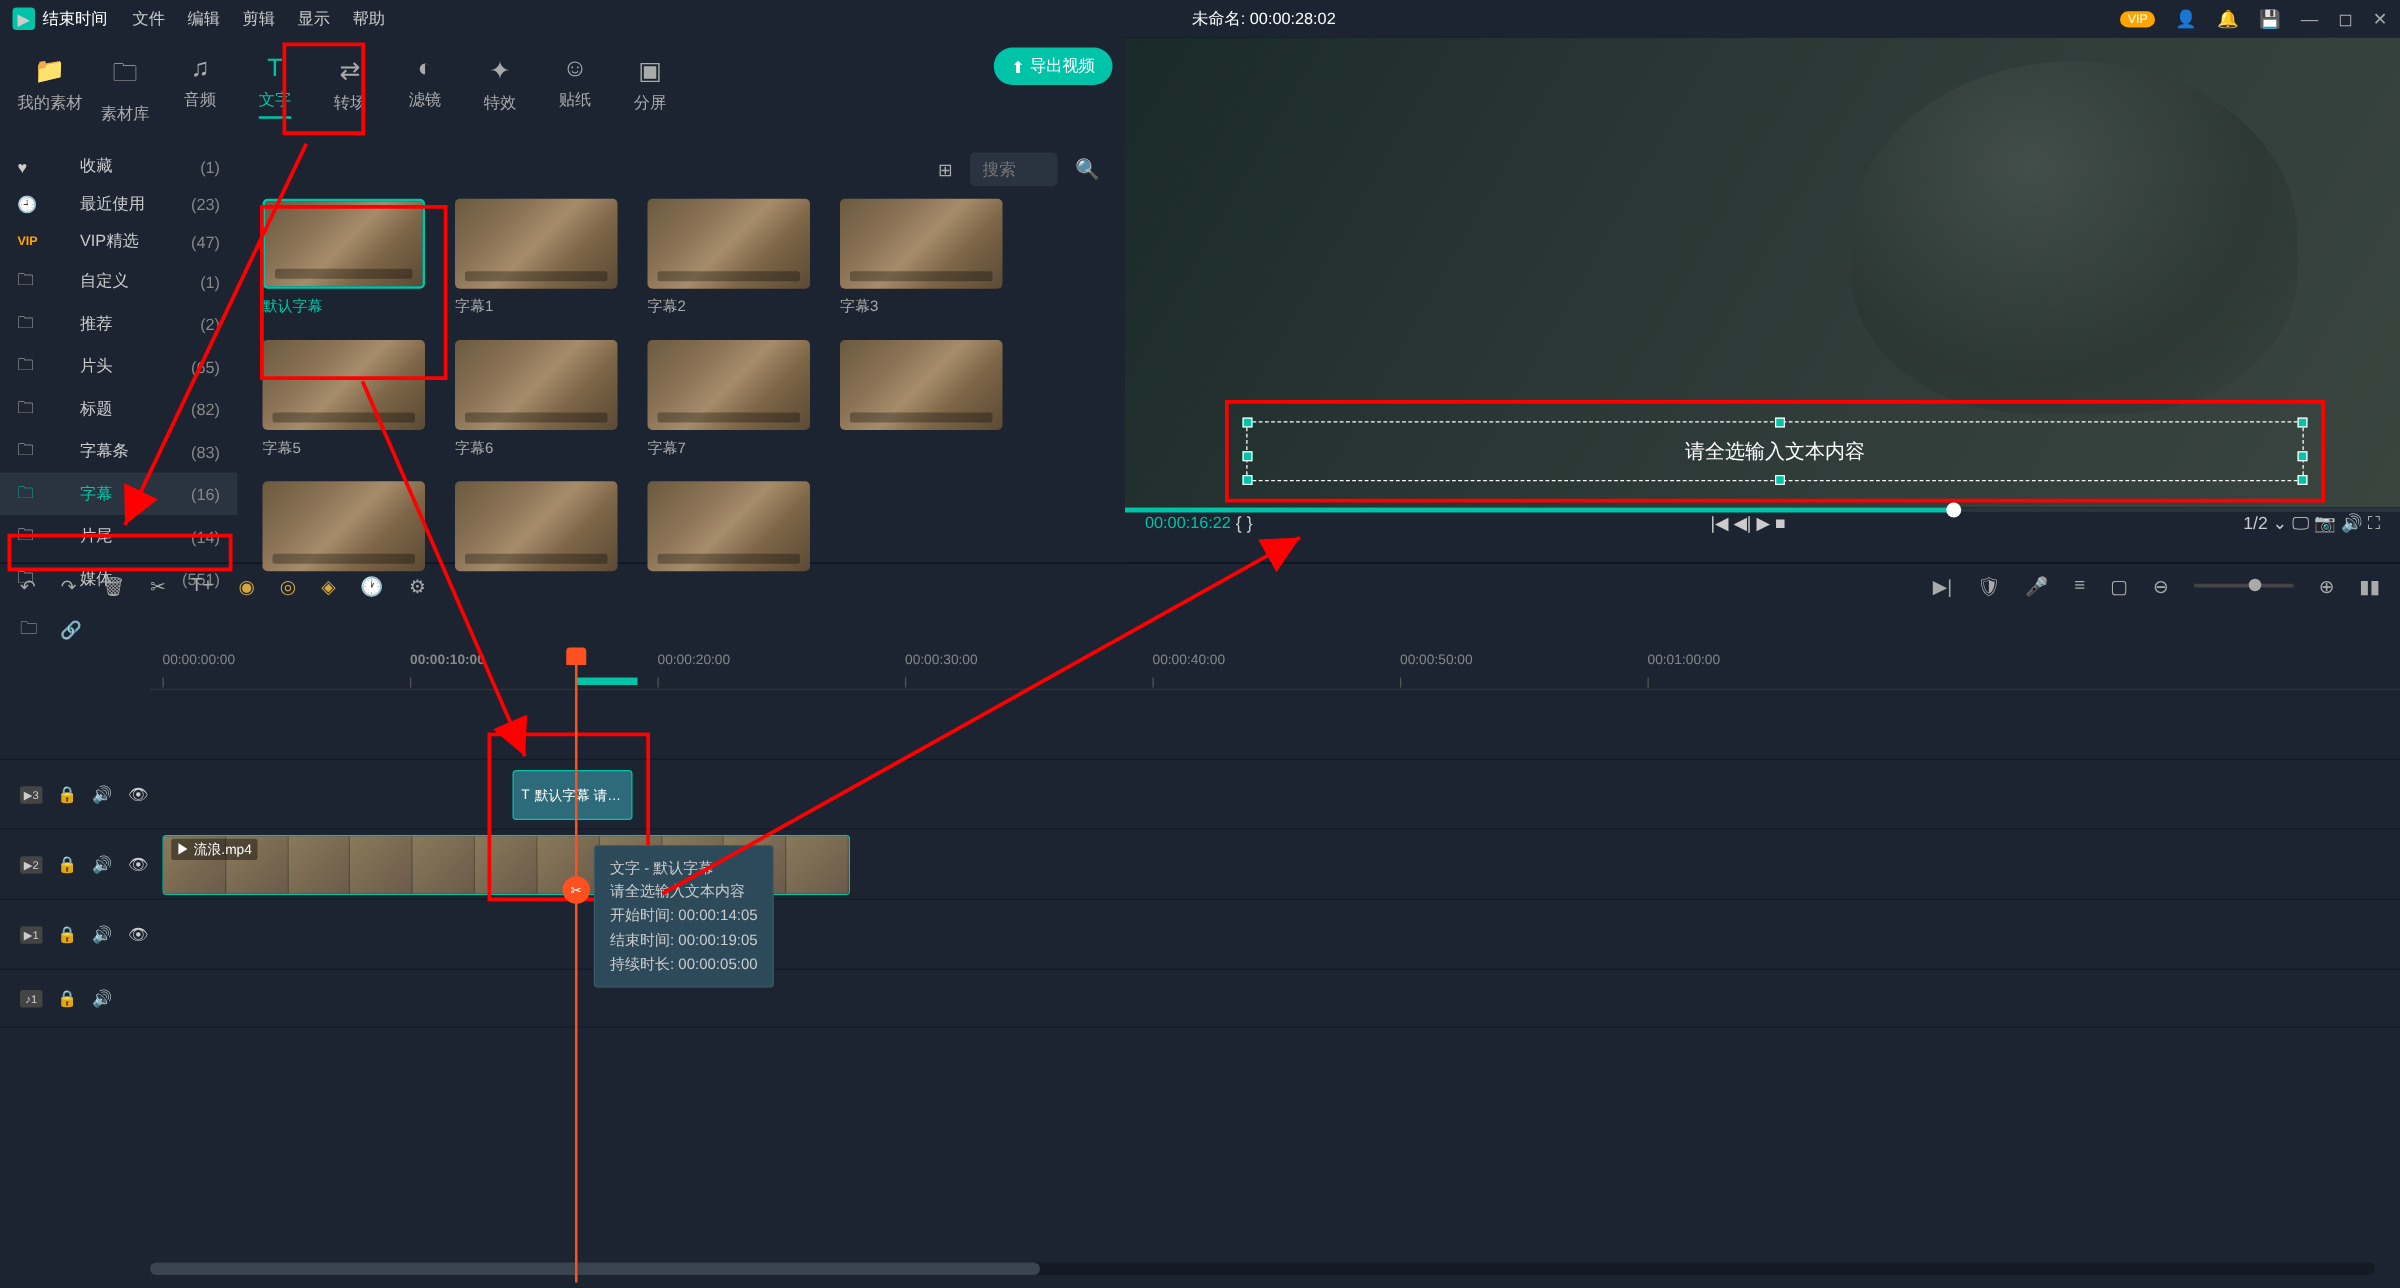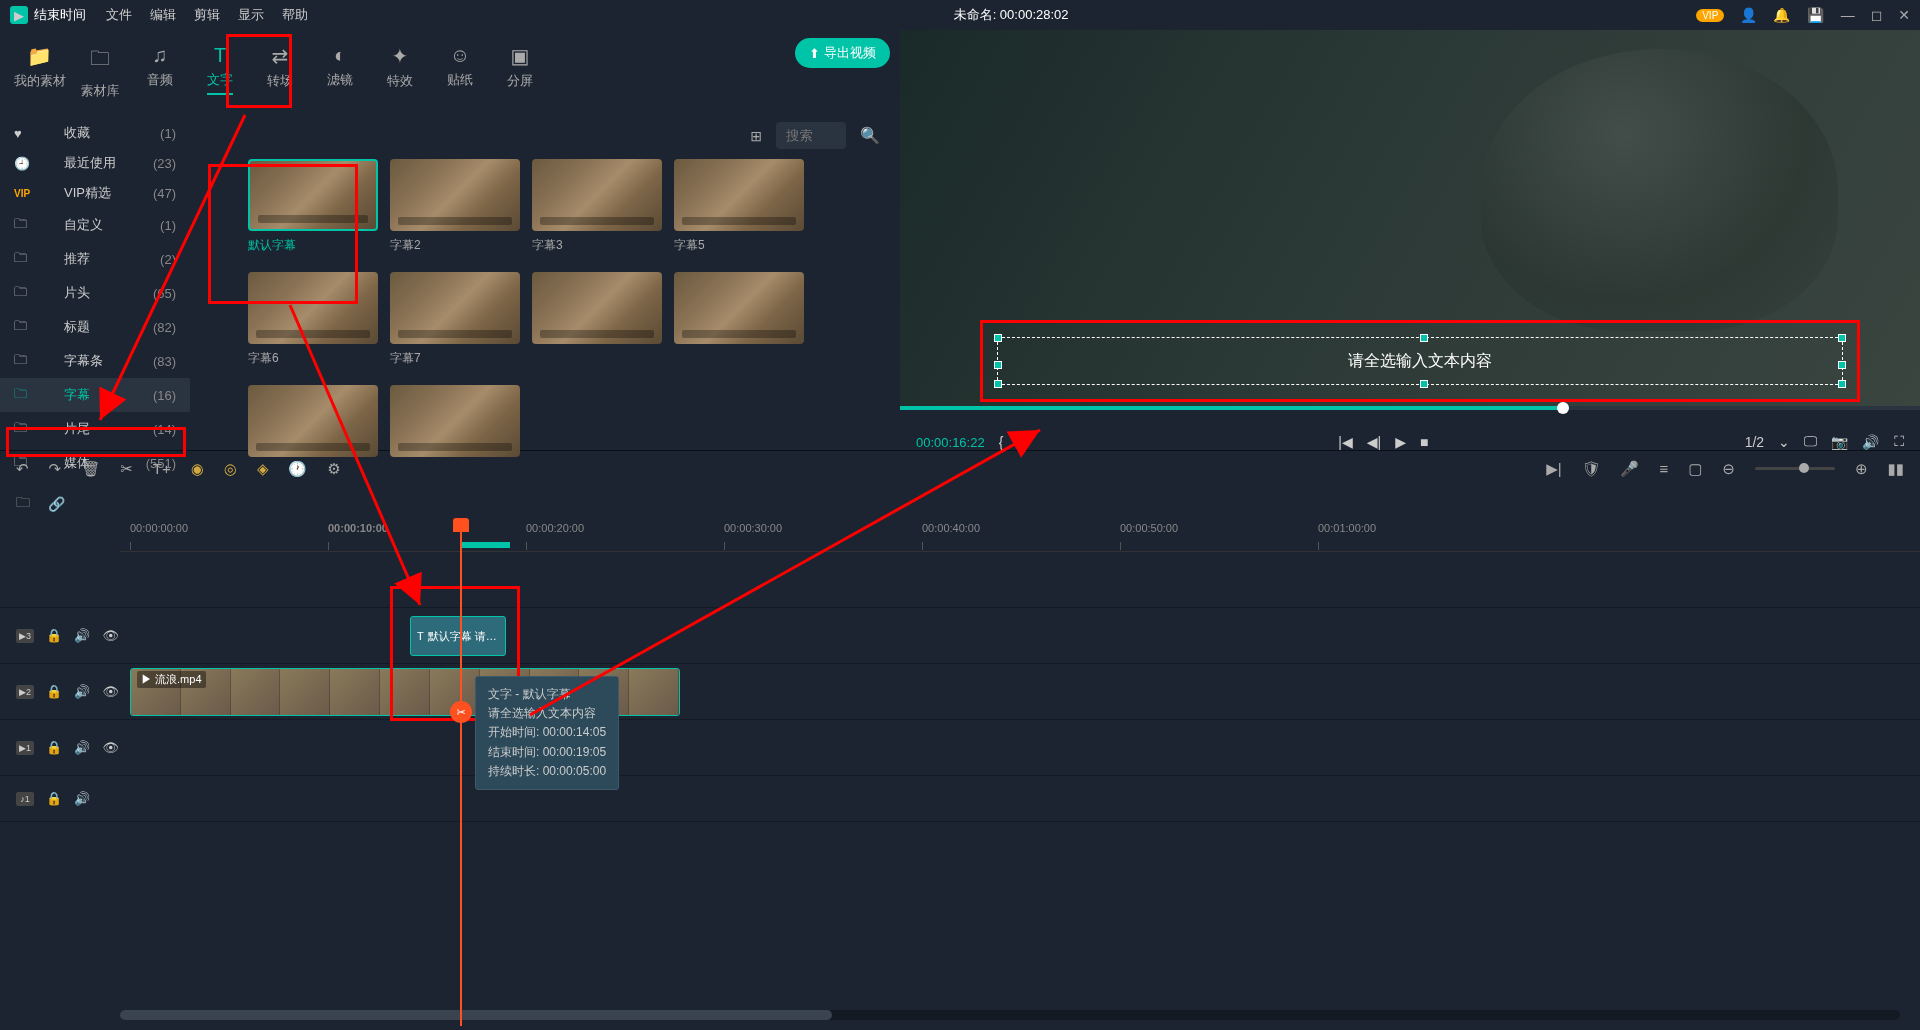--- a/index.html
+++ b/index.html
@@ -27,38 +27,38 @@
 .sidebar-item.selected { background: #2a3340; color: #00c4a7; }
 .sidebar-item .side-icon { width: 16px; margin-right: 10px; font-size: 13px; }
 .sidebar-item .side-label { flex: 1; margin-left: 24px; }
 .sidebar-item .side-count { color: #888; }
 .sidebar-item.vip .side-icon { color: #ffa500; font-size: 10px; font-weight: bold; }
 .browser { flex: 1; padding: 10px 0 0 20px; overflow-y: auto; }
 .search-row { display: flex; justify-content: flex-end; align-items: center; padding: 0 20px 10px 0; gap: 14px; }
 .search-input { background: #2a3340; border: none; color: #ccc; padding: 6px 10px; border-radius: 4px; width: 70px; }
 .search-icon { color: #aaa; font-size: 16px; cursor: pointer; }
 .grid-icon { color: #aaa; font-size: 14px; cursor: pointer; }
-.thumb-grid { display: flex; flex-wrap: wrap; gap: 18px 12px; margin-left: 38px; }
+.thumb-grid { display: flex; flex-wrap: wrap; gap: 18px 24px; }
 .thumb-item { width: 130px; cursor: pointer; }
 .thumb-img { width: 130px; height: 72px; background: linear-gradient(135deg, #6b5a3f 0%, #8a7255 30%, #a68c6a 50%, #7d6547 70%, #5a4a35 100%); border-radius: 4px; position: relative; overflow: hidden; }
 .thumb-img.selected { border: 2px solid #00c4a7; }
 .thumb-subtitle-bar { position: absolute; bottom: 6px; left: 8px; right: 8px; height: 8px; background: rgba(0,0,0,0.3); border-radius: 2px; }
 .thumb-label { color: #aaa; margin-top: 6px; font-size: 12px; }
 .thumb-item.selected .thumb-label { color: #00c4a7; }
 .preview-panel { flex: 1; background: #000; position: relative; display: flex; flex-direction: column; }
 .preview-video { flex: 1; position: relative; background: linear-gradient(120deg, #1a2a28 0%, #2a3835 40%, #3a4540 100%); }
 .preview-figure { position: absolute; right: 8%; top: 5%; width: 35%; height: 75%; background: radial-gradient(ellipse at 40% 30%, #4a5550 0%, #2a3530 60%, transparent 100%); border-radius: 50% 50% 40% 40%; opacity: 0.7; }
 .text-overlay-box { position: absolute; left: 80px; right: 60px; top: 290px; height: 82px; border: 3px solid #ff0000; }
 .text-overlay-inner { position: absolute; left: 14px; right: 14px; top: 14px; bottom: 14px; border: 1px dashed #fff; display: flex; align-items: center; justify-content: center; }
 .text-overlay-handle { position: absolute; width: 8px; height: 8px; background: #00c4a7; border: 1px solid #fff; }
 .text-overlay-text { color: #fff; font-size: 16px; }
 .preview-scrubber { height: 4px; background: #2a3340; position: relative; }
 .preview-scrubber-fill { position: absolute; left: 0; top: 0; bottom: 0; width: 65%; background: #00c4a7; }
 .preview-scrubber-handle { position: absolute; left: 65%; top: -4px; width: 12px; height: 12px; background: #fff; border-radius: 50%; transform: translateX(-50%); }
-.preview-controls { height: 40px; display: flex; align-items: flex-end; padding: 0 16px; gap: 14px; background: #1b2430; }
+.preview-controls { height: 40px; display: flex; align-items: flex-start; padding: 0 16px; gap: 4px; background: #1b2430; }
 .preview-time { color: #00c4a7; font-size: 13px; }
 .preview-controls .ctrl-spacer { flex: 1; }
 .preview-controls .ctrl-btn { color: #ccc; cursor: pointer; font-size: 14px; }
 .toolbar { height: 36px; display: flex; align-items: center; padding: 0 16px; gap: 20px; background: #1b2430; border-top: 1px solid #0a1018; }
 .toolbar .tool-btn { color: #aaa; cursor: pointer; font-size: 15px; }
 .toolbar .gold { color: #d4a840; }
 .toolbar .tool-spacer { flex: 1; }
 .zoom-slider { width: 80px; height: 3px; background: #444; position: relative; border-radius: 2px; }
 .zoom-handle { position: absolute; top: -4px; left: 55%; width: 10px; height: 10px; background: #aaa; border-radius: 50%; }
 .timeline { background: #1b2430; position: relative; height: 540px; }
@@ -223,20 +223,26 @@
             <div class="thumb-item selected">
               <div class="thumb-img selected">
                 <div class="thumb-subtitle-bar"></div>
               </div>
               <div class="thumb-label">默认字幕</div>
             </div>
             <div class="thumb-item">
               <div class="thumb-img">
                 <div class="thumb-subtitle-bar"></div>
               </div>
+              <div class="thumb-label">字幕1</div>
+            </div>
+            <div class="thumb-item">
+              <div class="thumb-img">
+                <div class="thumb-subtitle-bar"></div>
+              </div>
               <div class="thumb-label">字幕2</div>
             </div>
             <div class="thumb-item">
               <div class="thumb-img">
                 <div class="thumb-subtitle-bar"></div>
               </div>
               <div class="thumb-label">字幕3</div>
             </div>
             <div class="thumb-item">
               <div class="thumb-img">

